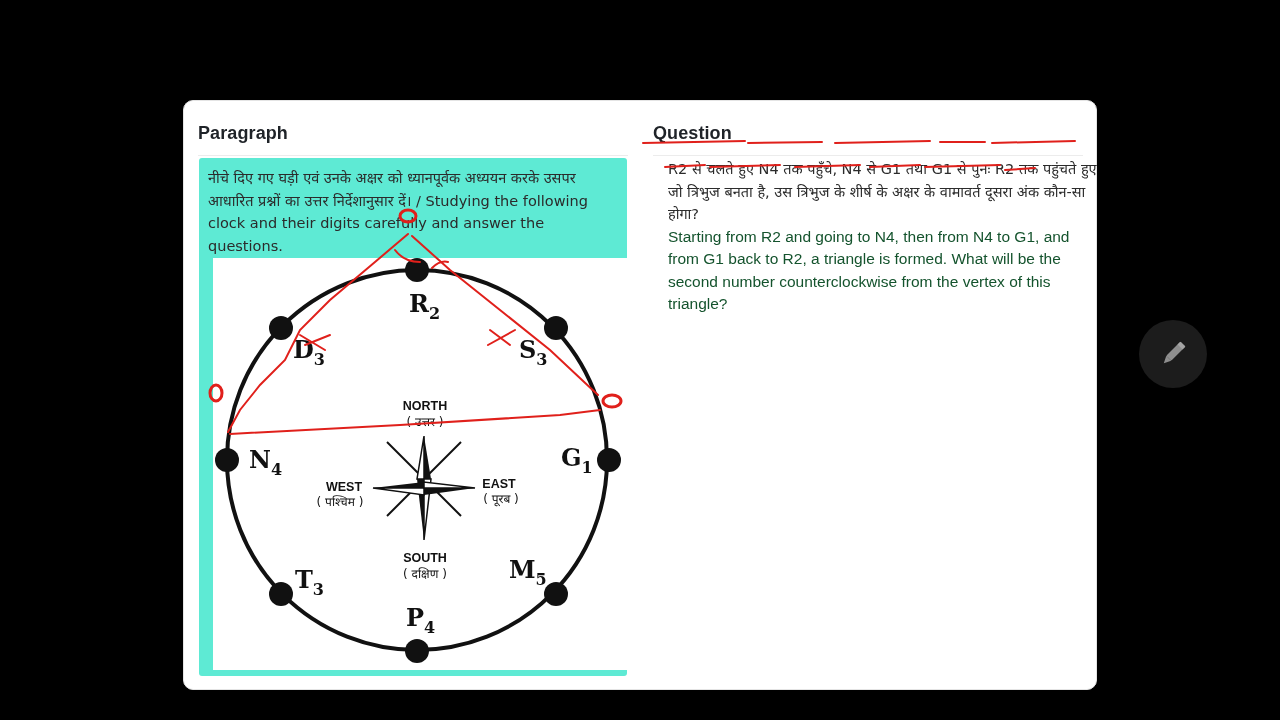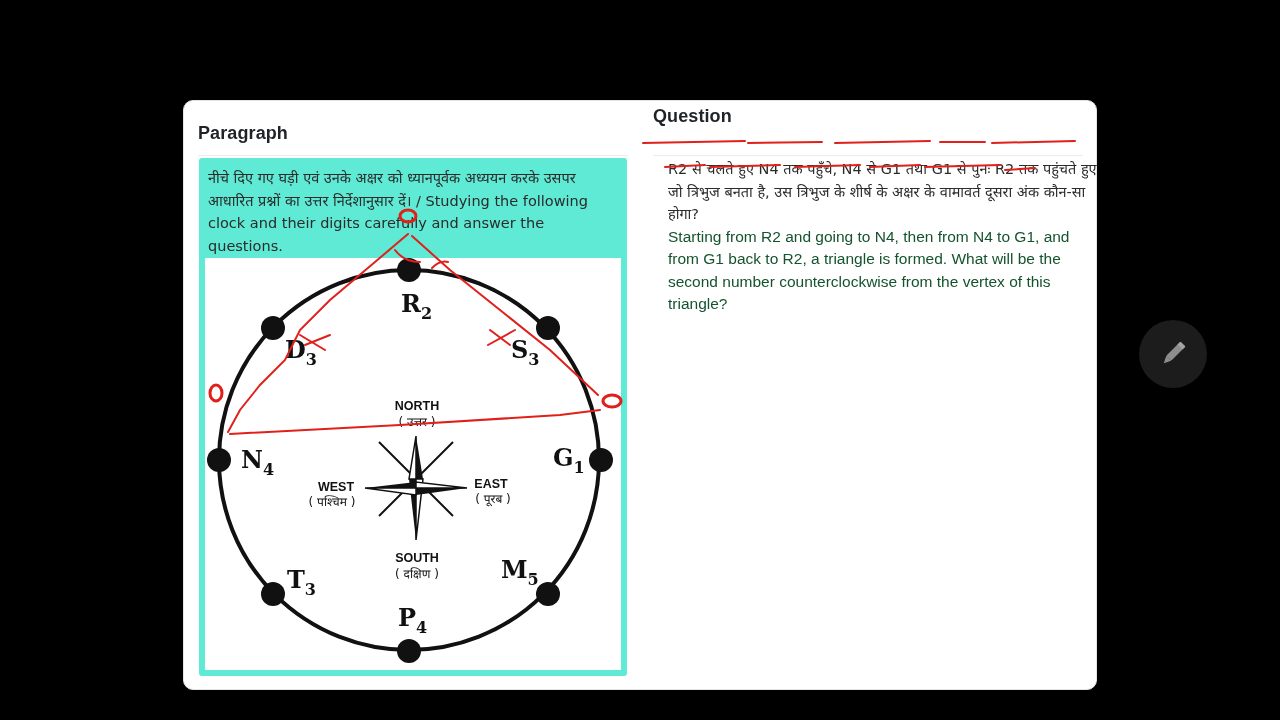--- a/index.html
+++ b/index.html
@@ -22,21 +22,21 @@
   .para-box {
     position: absolute; left: 15px; top: 57px; width: 428px; height: 518px;
     background: #5eead4; border-radius: 3px;
   }
   .para-text {
     position: absolute; left: 9px; top: 9px; width: 412px;
     font-size: 14.5px; line-height: 22.5px; color: #2b2b2b;
     font-family: "DejaVu Sans", sans-serif;
   }
   .figure {
-    position: absolute; left: 6px; top: 100px; width: 416px; height: 412px;
+    position: absolute; left: 14px; top: 100px; width: 416px; height: 412px;
     background: #fff;
   }
   .question-box { position: absolute; left: 484px; top: 57px; width: 430px; }
   .q-hindi, .q-english {
     font-size: 14.5px; line-height: 22.5px; color: #2b2b2b;
     font-family: "DejaVu Sans", sans-serif;
   }
   .q-english { color: #14532d; font-family: "Liberation Sans", sans-serif; font-size: 15.5px; }
   .annot { position: absolute; left: 0; top: 0; pointer-events: none; }
   .edit-fab {
@@ -104,21 +104,21 @@
         <g fill="#111" font-size="12" text-anchor="middle" font-family="DejaVu Sans, sans-serif">
           <text x="212" y="168" style="font-family:'DejaVu Sans',sans-serif">( उत्तर )</text>
           <text x="212" y="320" style="font-family:'DejaVu Sans',sans-serif">( दक्षिण )</text>
           <text x="288" y="245" style="font-family:'DejaVu Sans',sans-serif">( पूरब )</text>
           <text x="127" y="248" style="font-family:'DejaVu Sans',sans-serif">( पश्चिम )</text>
         </g>
       </svg>
     </div>
   </div>
 
-  <div class="panel-title" style="left:469px; top:5px;">Question</div>
+  <div class="panel-title" style="left:469px; top:22px;">Question</div>
   <div class="title-rule" style="left:469px; top:54px; width:430px;"></div>
 
   <div class="question-box">
     <div class="q-hindi">R2 से चलते हुए N4 तक पहुँचे, N4 से G1 तथा G1 से पुनः R2 तक पहुंचते हुए जो त्रिभुज बनता है, उस त्रिभुज के शीर्ष के अक्षर के वामावर्त दूसरा अंक कौन-सा होगा?</div>
     <div class="q-english">Starting from R2 and going to N4, then from N4 to G1, and from G1 back to R2, a triangle is formed. What will be the second number counterclockwise from the vertex of this triangle?</div>
   </div>
 </div>
 
 <svg class="annot" width="1280" height="720">
   <g fill="none" stroke="#e0201b" stroke-width="2" stroke-linecap="round">

